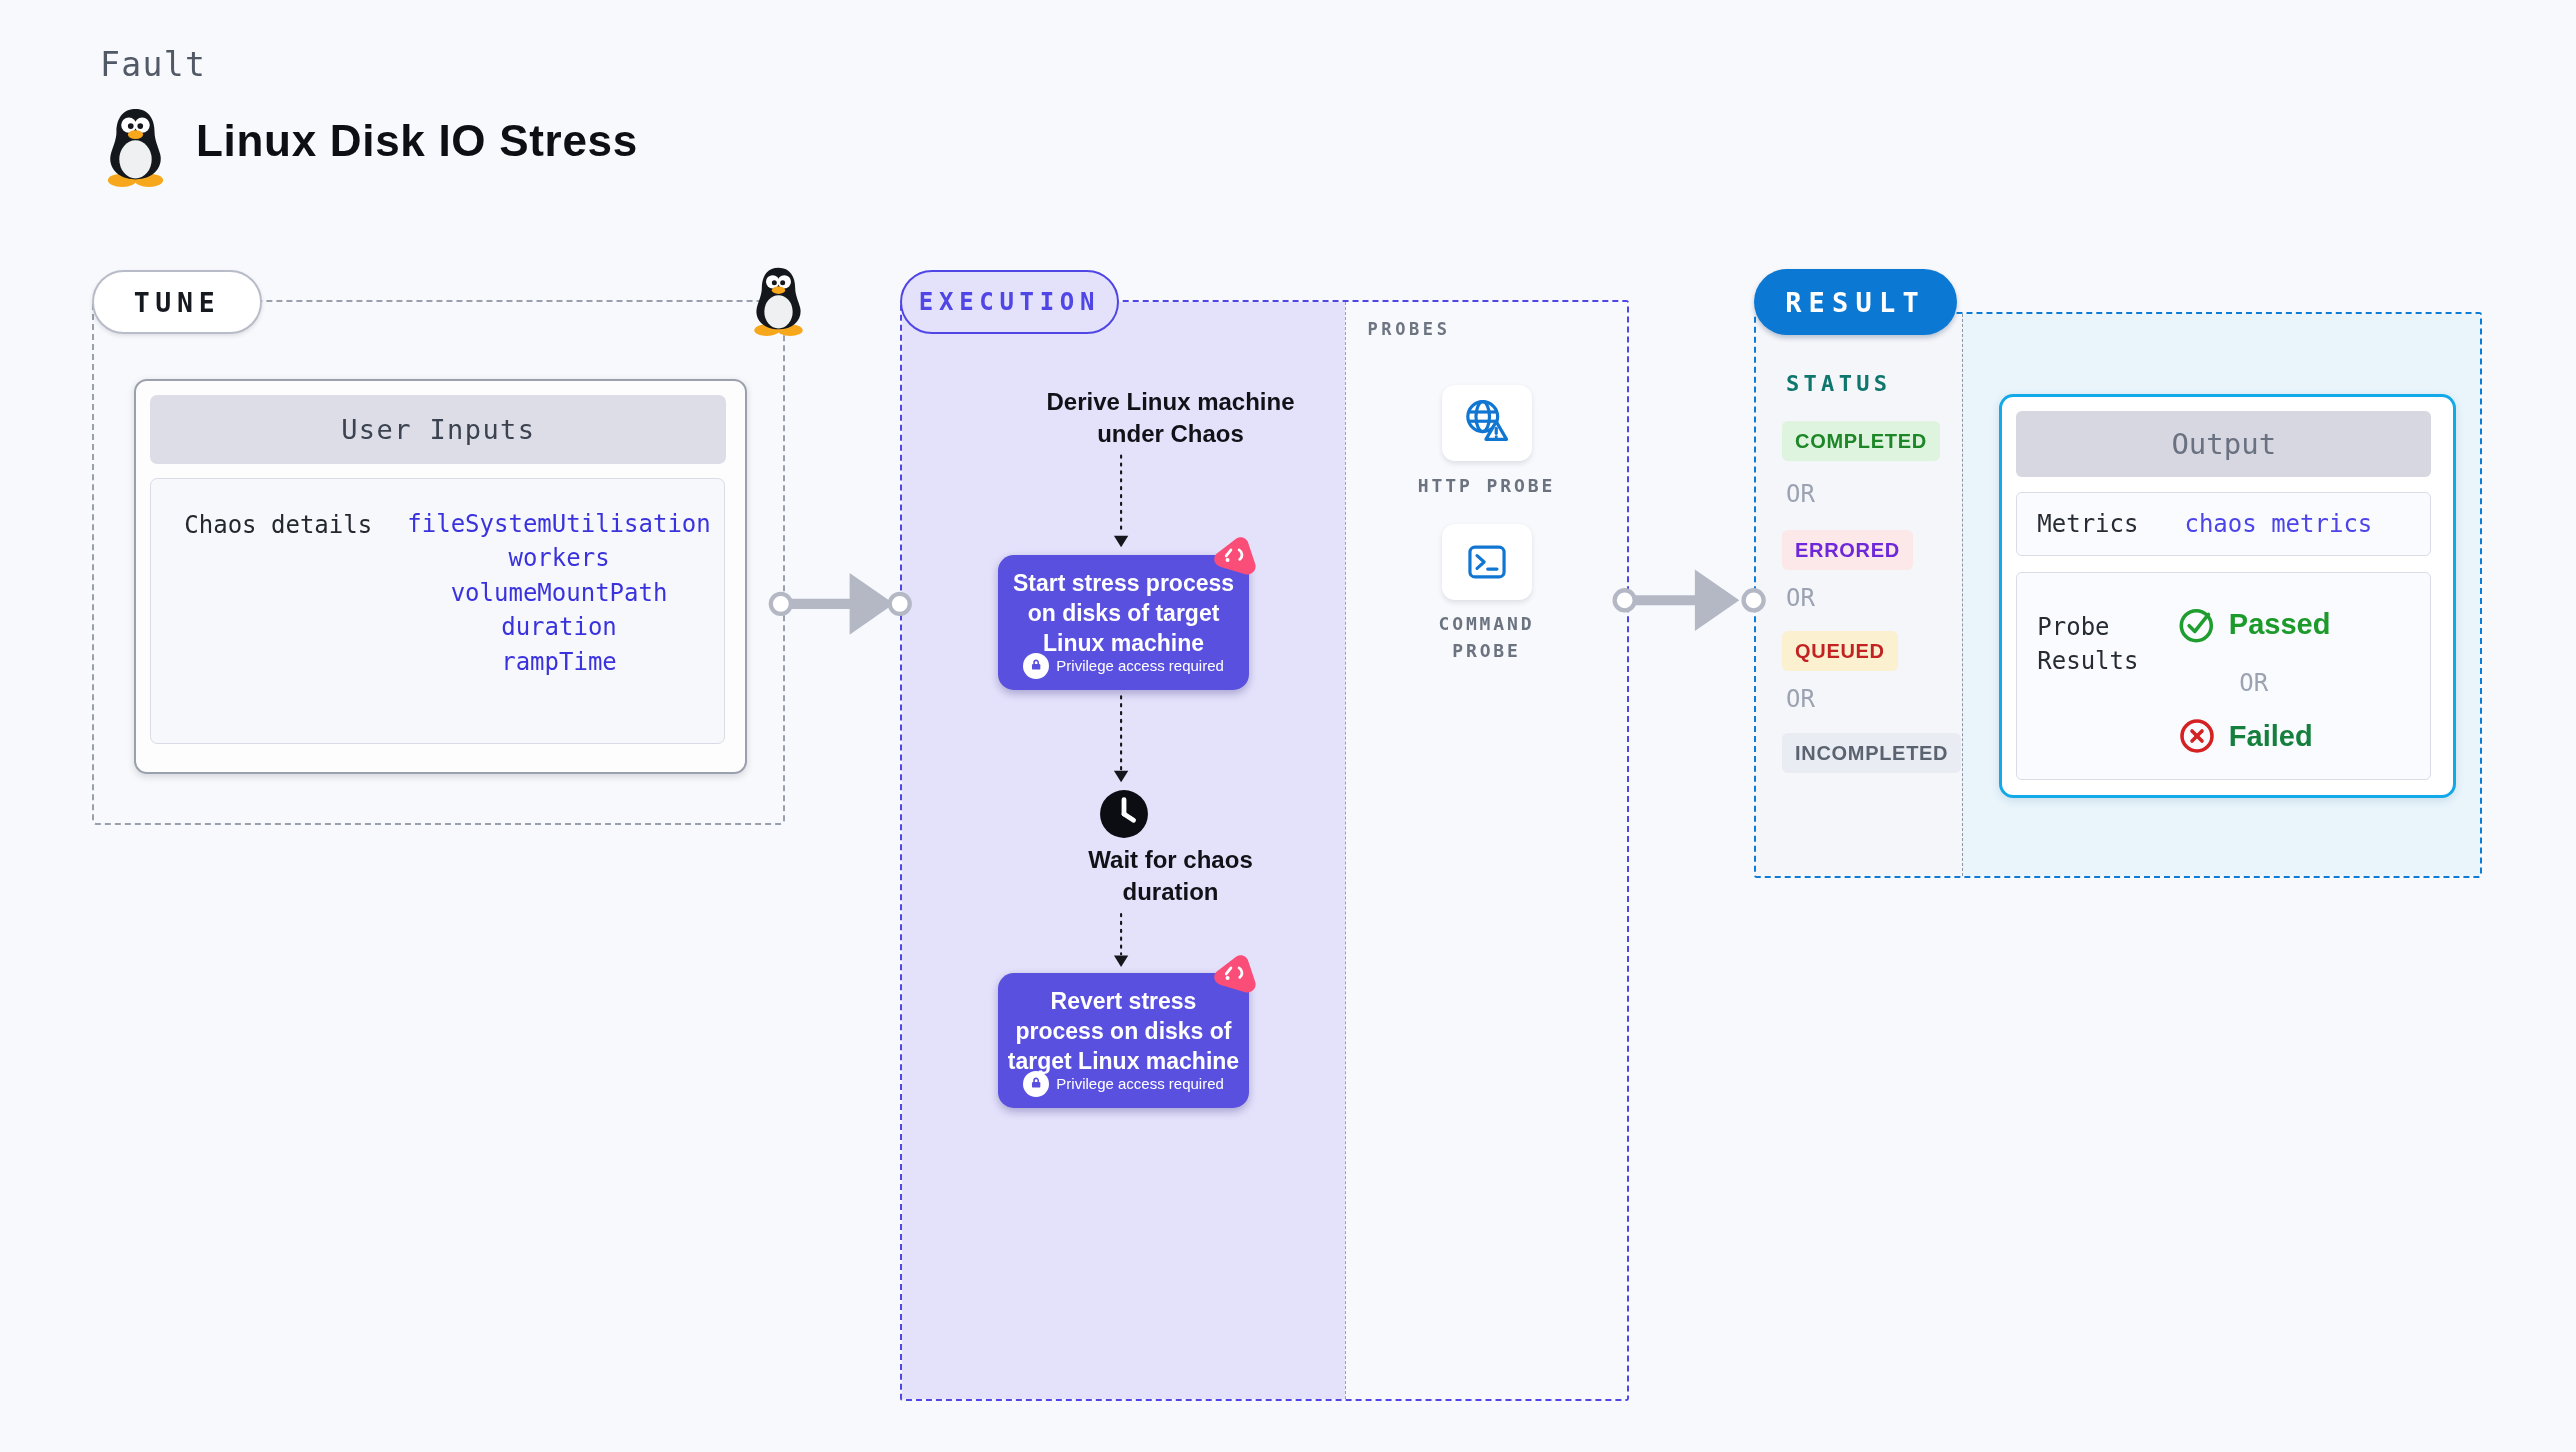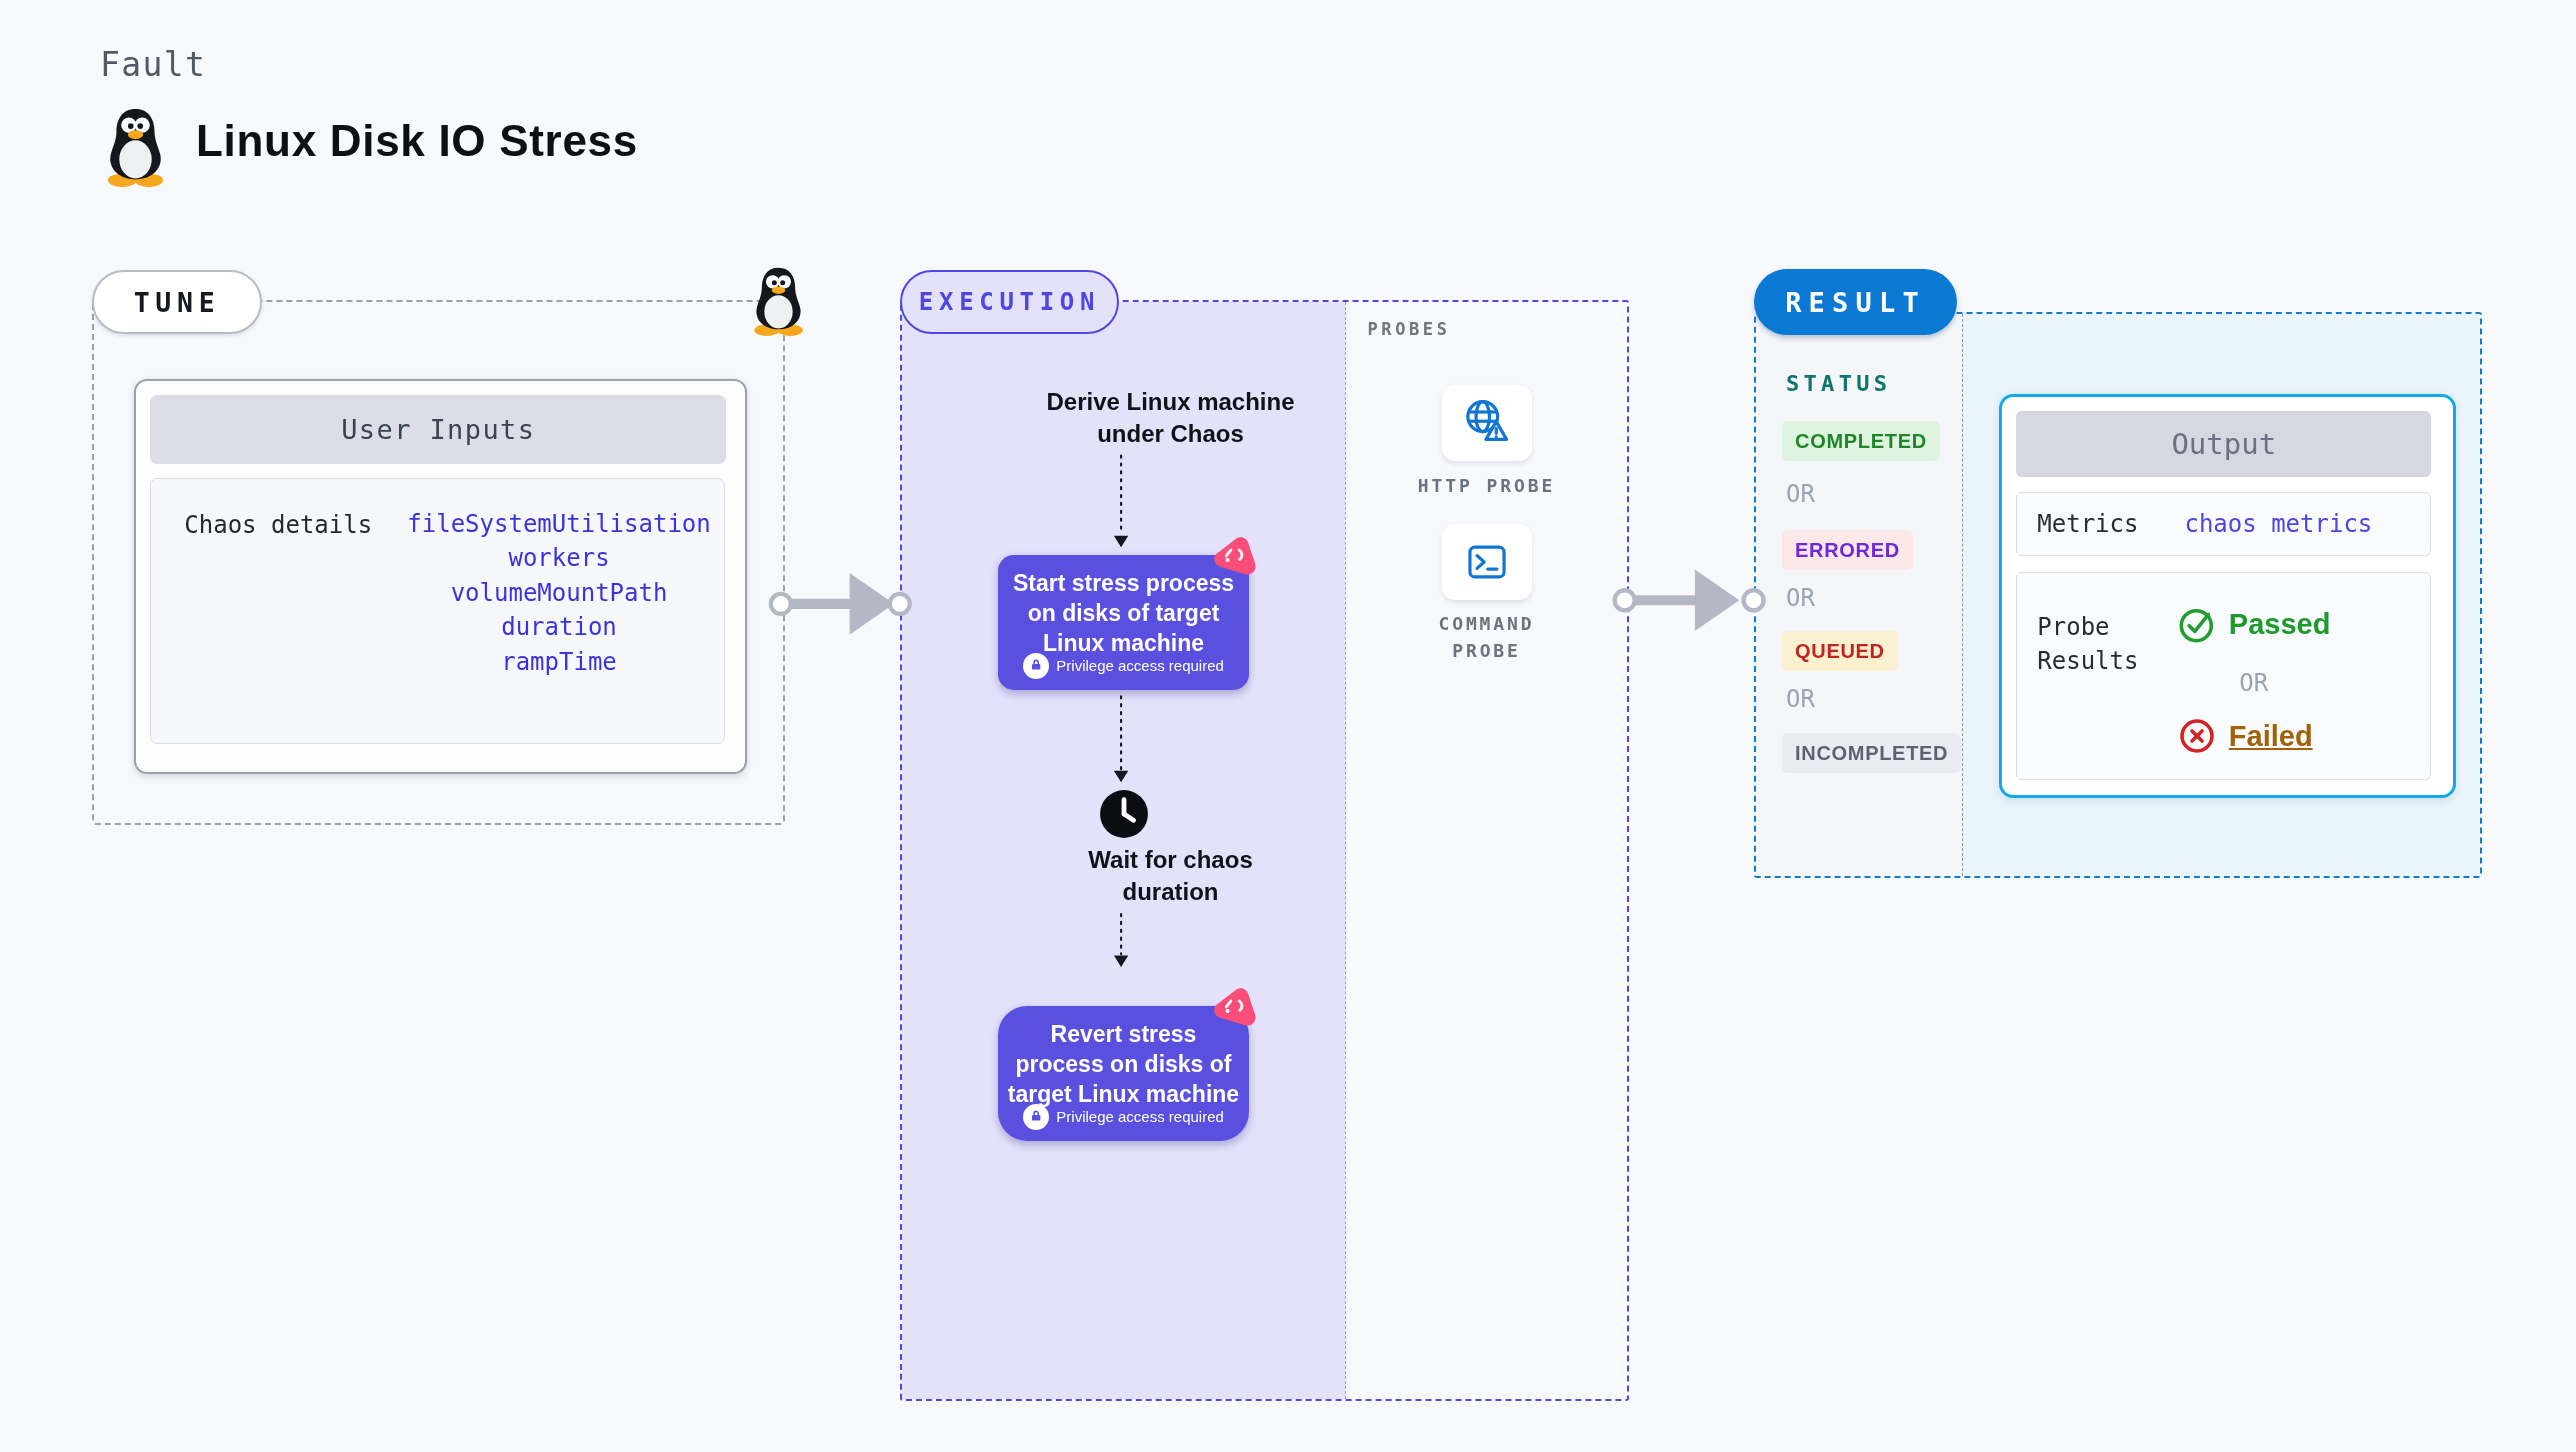--- a/index.html
+++ b/index.html
@@ -57,21 +57,21 @@
   .probe-label.http{top:170px;}
   .probe-label.cmd{top:308px;}
 
   .flow-text{left:0;width:443px;text-align:center;font-size:24px;font-weight:bold;
         color:#101217;line-height:32px;padding-left:47px;}
   .flow-derive{top:84px;}
   .flow-wait{top:542px;}
   .node{left:96px;width:251px;height:135px;background:#5a50e0;border-radius:15.8px;
         box-shadow:0 3.6px 8.6px rgba(40,30,120,.30);}
   .node-start{top:253px;}
-  .node-revert{top:704px;border-radius:29px;}
+  .node-revert{top:671px;}
   .node-text{left:0;top:13px;width:100%;text-align:center;color:#ffffff;
         font-size:23px;font-weight:bold;line-height:30px;}
   .lock-row{left:0;bottom:11.5px;width:100%;display:flex;align-items:center;justify-content:center;gap:7.2px;}
   .lock-circle{width:26px;height:26px;border-radius:50%;background:#ffffff;
         display:flex;align-items:center;justify-content:center;}
   .lock-note{color:#ffffff;font-size:15px;}
   .pink-badge{right:-13px;top:-21.5px;width:54px;height:52px;z-index:7;}
   .clock{left:196px;top:486px;width:52px;height:52px;}
 
   
@@ -91,21 +91,21 @@
   .out-metrics{top:95px;height:62px;display:flex;align-items:center;}
   .out-metrics-label{margin-left:20px;font-size:24px;color:#262b34;}
   .out-metrics-value{margin-left:46px;font-size:24px;color:#4c44e8;}
   .out-probes{top:175px;height:206px;}
   .out-probe-label{left:20px;top:37px;font-size:24px;color:#262b34;line-height:34px;}
   .res-line{left:160px;display:flex;align-items:center;gap:11.5px;}
   .res-passed{top:31.5px;}
   .res-failed{top:143px;}
   .res-or{left:222px;top:96px;font-size:24px;color:#9ba3b2;}
   .passed-text{font-size:29px;font-weight:bold;color:#1c9a2b;}
-  .failed-text{font-size:29px;font-weight:bold;color:#a16207;text-decoration:underline;}
+  .failed-text{font-size:29px;font-weight:bold;color:#15803d;}
 
   .overlay{left:0;top:0;width:2576px;height:1452px;z-index:8;pointer-events:none;}
 </style>
 </head>
 <body>
 
 <svg width="0" height="0" style="position:absolute">
   <defs>
     <g id="tux">
       <ellipse cx="21" cy="77" rx="15" ry="7" fill="#f6a71b"></ellipse>

